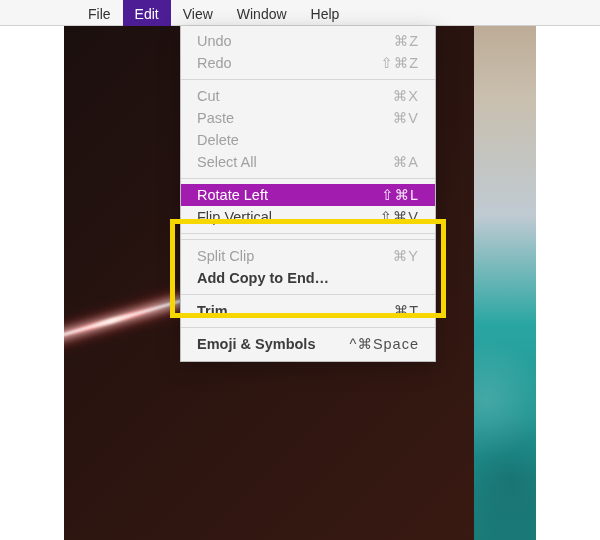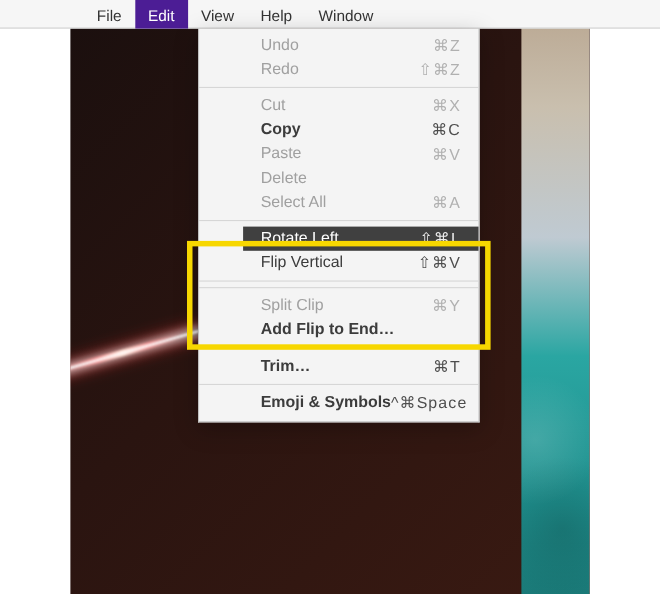--- a/index.html
+++ b/index.html
@@ -99,24 +99,23 @@
       margin: 5px 0;
       background: #d6d6d6;
     }
     .dropdown .row {
       display: flex;
       align-items: center;
       justify-content: space-between;
       height: 22px;
       padding: 0 16px;
       white-space: nowrap;
-      margin-left: 40px;
     }
     .dropdown .row.disabled { color: #a0a0a0; }
-    .dropdown .row.selected { background: #404040; color: #fff; }
+    .dropdown .row.selected { background: #a21caf; color: #fff; }
     .dropdown .row .sc {
       font-family: -apple-system, "Lucida Grande", sans-serif;
       letter-spacing: 1px;
       color: inherit;
       opacity: 0.9;
     }
     .dropdown .row.disabled .sc { opacity: 0.8; }
     .dropdown .row .arrow {
       font-size: 12px;
       margin-left: 8px;
@@ -142,43 +141,39 @@
 <div class="stage">
   <div class="rstrip"></div>
   <div class="streak"></div>
   <div class="streak core"></div>
 </div>
 
 <div class="menubar">
   <div class="mitem">File</div>
   <div class="mitem active">Edit</div>
   <div class="mitem">View</div>
+  <div class="mitem">Window</div>
   <div class="mitem">Help</div>
-  <div class="mitem">Window</div>
 </div>
 
 <div class="dropdown">
 
   <div class="row disabled">
     <span class="label">Undo</span>
     <span class="sc">⌘Z</span>
   </div>
   <div class="row disabled">
     <span class="label">Redo</span>
     <span class="sc">⇧⌘Z</span>
   </div>
   <div class="sep"></div>
 
   <div class="row disabled">
     <span class="label">Cut</span>
     <span class="sc">⌘X</span>
-  </div>
-  <div class="row bold">
-    <span class="label">Copy</span>
-    <span class="sc">⌘C</span>
   </div>
   <div class="row disabled">
     <span class="label">Paste</span>
     <span class="sc">⌘V</span>
   </div>
   <div class="row disabled">
     <span class="label">Delete</span>
     <span class="sc"></span>
   </div>
   <div class="row disabled">
@@ -197,21 +192,21 @@
   </div>
   <div class="sep"></div>
 
   <div class="sep"></div>
 
   <div class="row disabled">
     <span class="label">Split Clip</span>
     <span class="sc">⌘Y</span>
   </div>
   <div class="row bold">
-    <span class="label">Add Flip to End…</span>
+    <span class="label">Add Copy to End…</span>
     <span class="sc"></span>
   </div>
   <div class="sep"></div>
 
   <div class="row bold">
     <span class="label">Trim…</span>
     <span class="sc">⌘T</span>
   </div>
   <div class="sep"></div>
 

